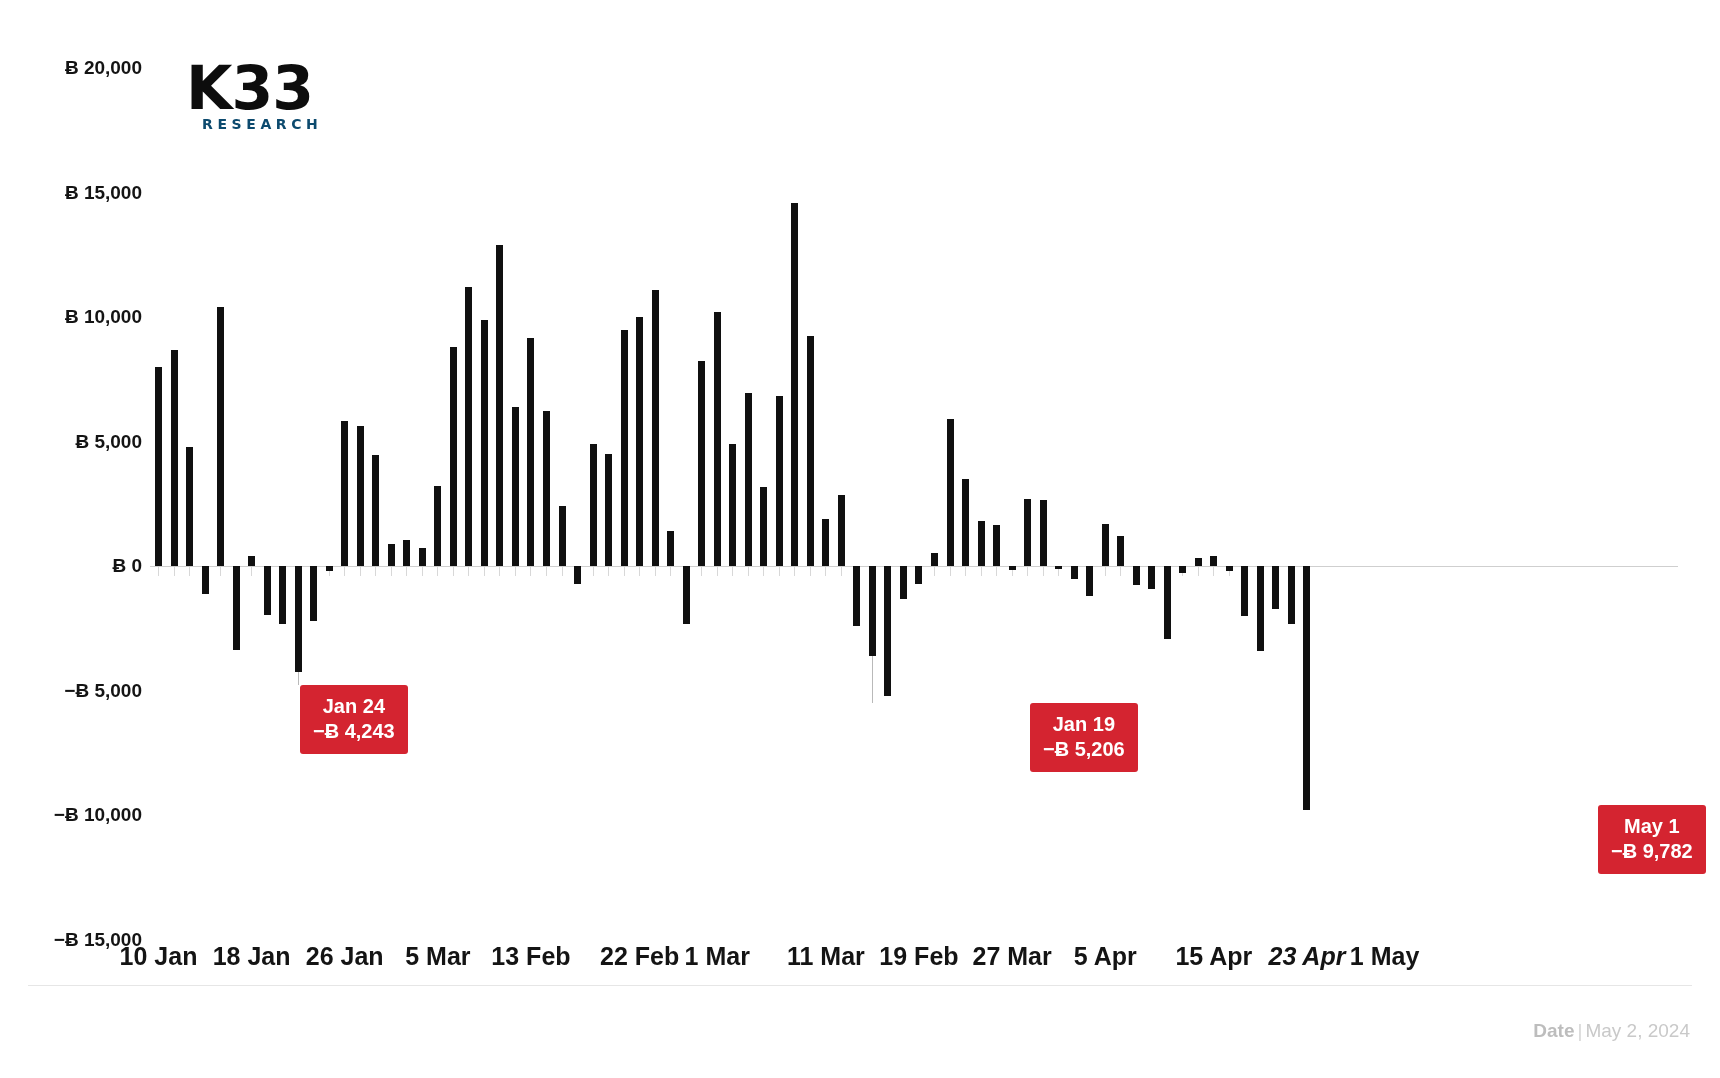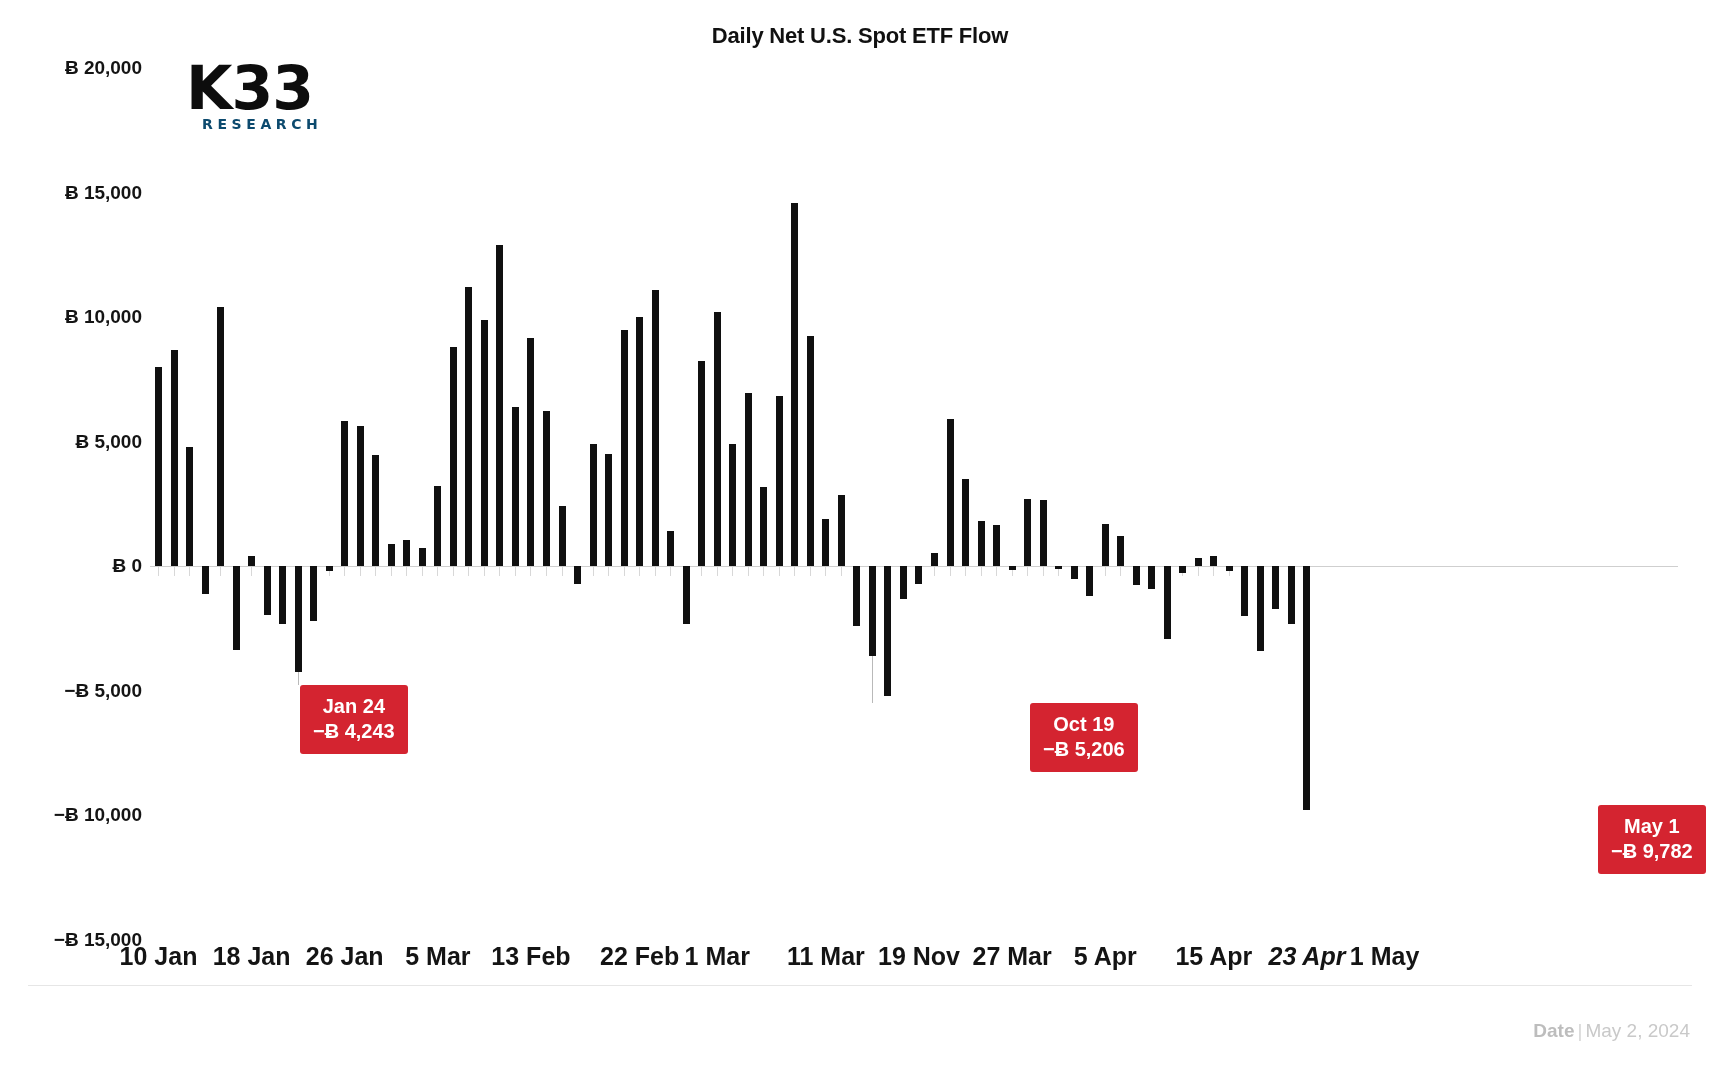--- a/index.html
+++ b/index.html
@@ -174,21 +174,20 @@
     color: #bdbdbd;
   }
   #footer-date-sep { color: #d5d5d5; padding: 0 3px; }
   #footer-date-value { font-weight: 400; color: #c9c9c9; margin-top: 15px; }
 </style>
 </head>
 <body>
 
 <div id="page">
 
-  <div id="chart-title">Daily Net U.S. Spot ETF Flow</div>
 
   <div id="logo">
     <div id="logo-mark">K33</div>
     <div id="logo-sub">RESEARCH</div>
   </div>
 
   <div id="plot">
       <div class="ytick-label" style="top: 0px;">Ƀ 20,000</div>
       <div class="ytick-label" style="top: 124.571px;">Ƀ 15,000</div>
       <div class="ytick-label" style="top: 249.143px;">Ƀ 10,000</div>
@@ -352,42 +351,42 @@
 
   <div id="xaxis">
       <div class="xtick-label" style="left: 8.5px;">10 Jan</div>
       <div class="xtick-label" style="left: 101.62px;">18 Jan</div>
       <div class="xtick-label" style="left: 194.74px;">26 Jan</div>
       <div class="xtick-label" style="left: 287.86px;">5 Mar</div>
       <div class="xtick-label" style="left: 380.98px;">13 Feb</div>
       <div class="xtick-label" style="left: 489.62px;">22 Feb</div>
       <div class="xtick-label" style="left: 567.22px;">1 Mar</div>
       <div class="xtick-label" style="left: 675.86px;">11 Mar</div>
-      <div class="xtick-label" style="left: 768.98px;">19 Nov</div>
+      <div class="xtick-label" style="left: 768.98px;">19 Feb</div>
       <div class="xtick-label" style="left: 862.1px;">27 Mar</div>
       <div class="xtick-label" style="left: 955.22px;">5 Apr</div>
       <div class="xtick-label" style="left: 1063.86px;">15 Apr</div>
       <div class="xtick-label" style="left: 1156.98px; font-style: italic;">23 Apr</div>
       <div class="xtick-label" style="left: 1234.58px;">1 May</div>
     </div>
 
   <div id="axis-rule"></div>
 
 
   <div id="footer-date">
     <span id="footer-date-label">Date</span><span id="footer-date-sep">|</span><span id="footer-date-value">May 2, 2024</span>
   </div>
 
 <div class="callout" style="left: 300px; top: 685px; background: rgb(212, 36, 48);">
       <div class="callout-date">Jan 24</div>
       <div class="callout-value">−Ƀ 4,243</div>
     </div>
     <div class="leader" style="left: 298.18px; top: 671.997px; height: 13.003px;"></div>
     <div class="callout" style="left: 1030px; top: 703px; background: rgb(212, 36, 48);">
-      <div class="callout-date">Oct 19</div>
+      <div class="callout-date">Jan 19</div>
       <div class="callout-value">−Ƀ 5,206</div>
     </div>
     <div class="leader" style="left: 872.42px; top: 655.977px; height: 47.0229px;"></div>
     <div class="callout" style="left: 1598px; top: 805px; background: rgb(212, 36, 48);">
       <div class="callout-date">May 1</div>
       <div class="callout-value">−Ƀ 9,782</div>
     </div>
   </div>
 
 </body></html>

